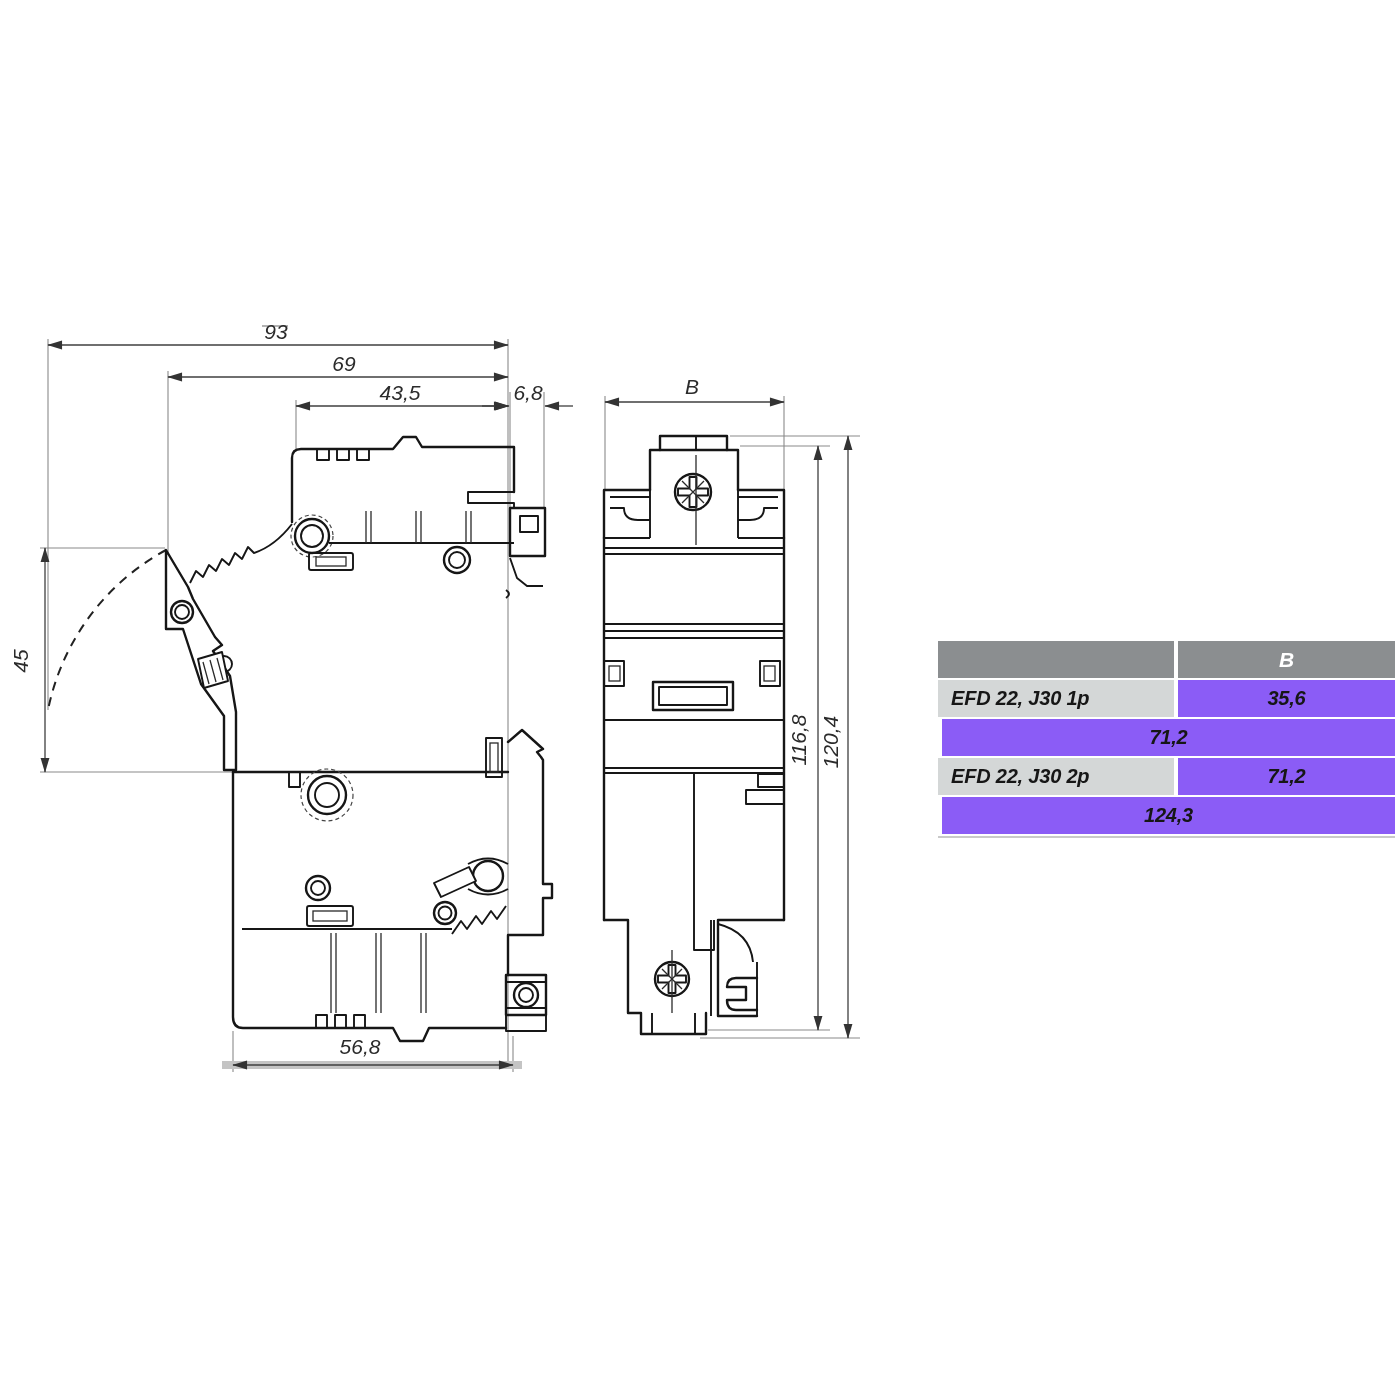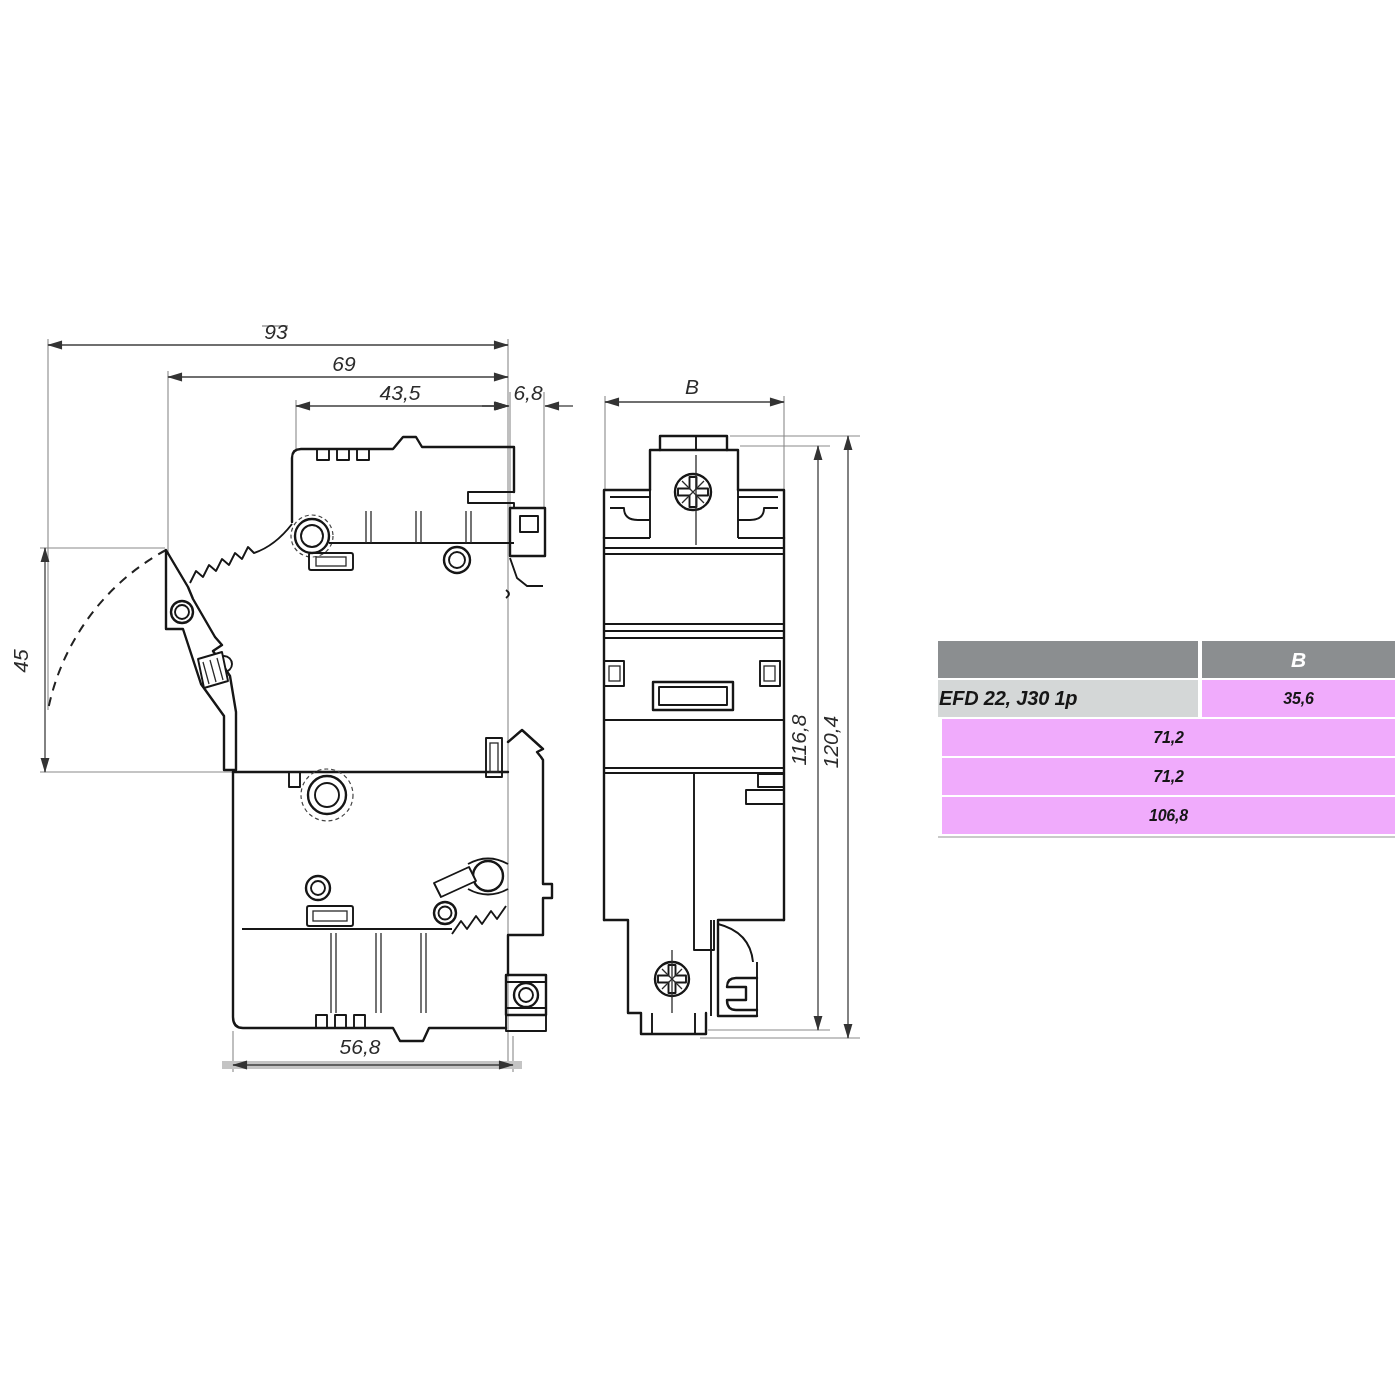--- a/index.html
+++ b/index.html
@@ -15,24 +15,24 @@
   .ext {stroke:#8a8a8a;stroke-width:1.1;fill:none;}
   .dash{stroke:#222;stroke-width:2;fill:none;stroke-dasharray:9 7;}
   .knurl{stroke:#444;stroke-width:1.2;fill:none;stroke-dasharray:4 3;}
   .white{fill:#fff;}
   .dimtxt{font-family:"Liberation Sans",sans-serif;font-size:21px;fill:#2b2b2b;text-anchor:middle;}
 
   
   .spec-table{position:absolute;left:938px;top:641px;width:457px;background:#fff;}
   .tr{display:flex;height:37px;margin-top:2px;}
   .tr.head{margin-top:0;}
-  .c1{width:260px;background:#d4d7d7;color:#161616;font-size:20px;font-weight:700;
-      line-height:37px;padding-left:1px;box-sizing:border-box;letter-spacing:-0.2px;}
+  .c1{width:236px;background:#d4d7d7;color:#161616;font-size:20px;font-weight:700;
+      line-height:37px;padding-left:13px;box-sizing:border-box;letter-spacing:-0.2px;}
   .gap{width:4px;background:#fff;}
-  .c2{flex:1;background:#f0abfc;color:#161616;font-size:16px;font-weight:700;
+  .c2{flex:1;background:#8b5cf6;color:#161616;font-size:20px;font-weight:700;
       line-height:37px;text-align:center;letter-spacing:-0.2px;}
   .head .c1{background:#8b8e90;}
   .head .c2{background:#8b8e90;color:#fff;font-size:21px;}
   .tbl-bottom{height:2px;background:#c9c9c9;margin-top:2px;}
 </style>
 </head>
 <body>
 
 <div class="stage">
 
@@ -234,23 +234,24 @@
   <div class="tr">
     <div class="c1">EFD 22, J30 1p</div>
     <div class="gap"></div>
     <div class="c2">35,6</div>
   </div>
   <div class="tr">
     <div class="gap"></div>
     <div class="c2">71,2</div>
   </div>
   <div class="tr">
+    <div class="c1">EFD 22, J30 2p</div>
     <div class="gap"></div>
     <div class="c2">71,2</div>
   </div>
   <div class="tr">
     <div class="gap"></div>
-    <div class="c2">106,8</div>
+    <div class="c2">124,3</div>
   </div>
   <div class="tbl-bottom"></div>
 </div>
 
 </div>
 
 </body></html>

